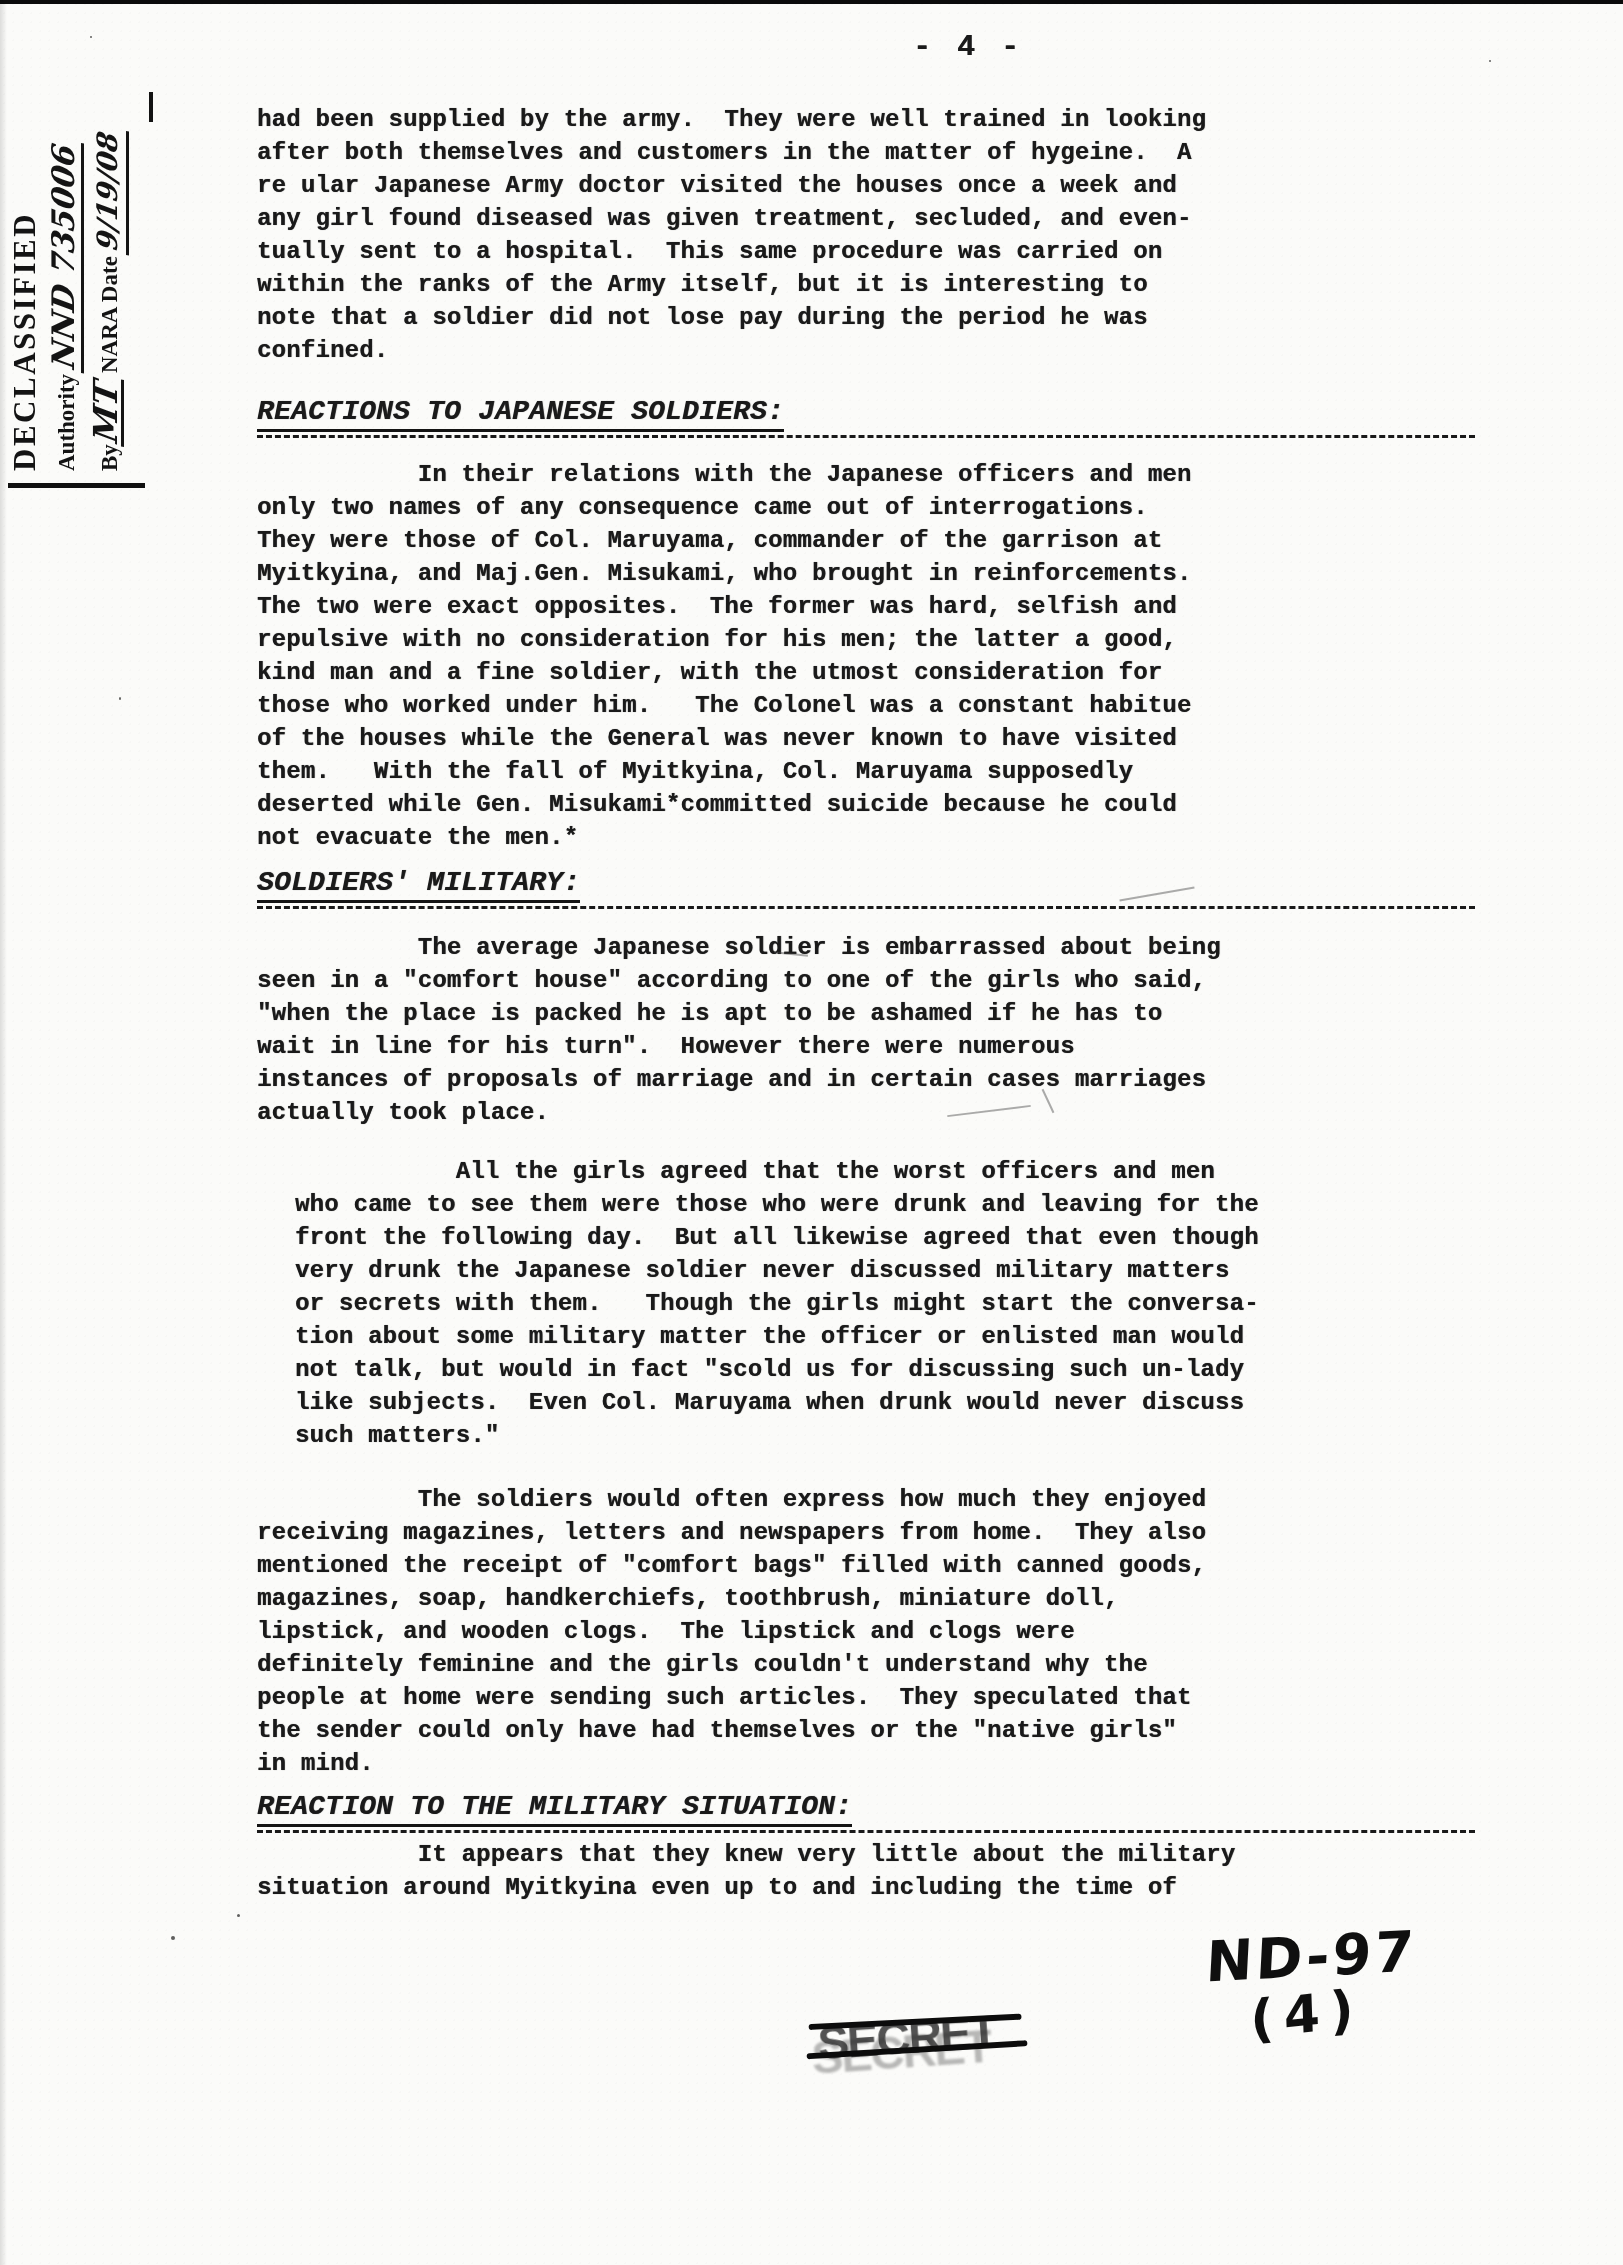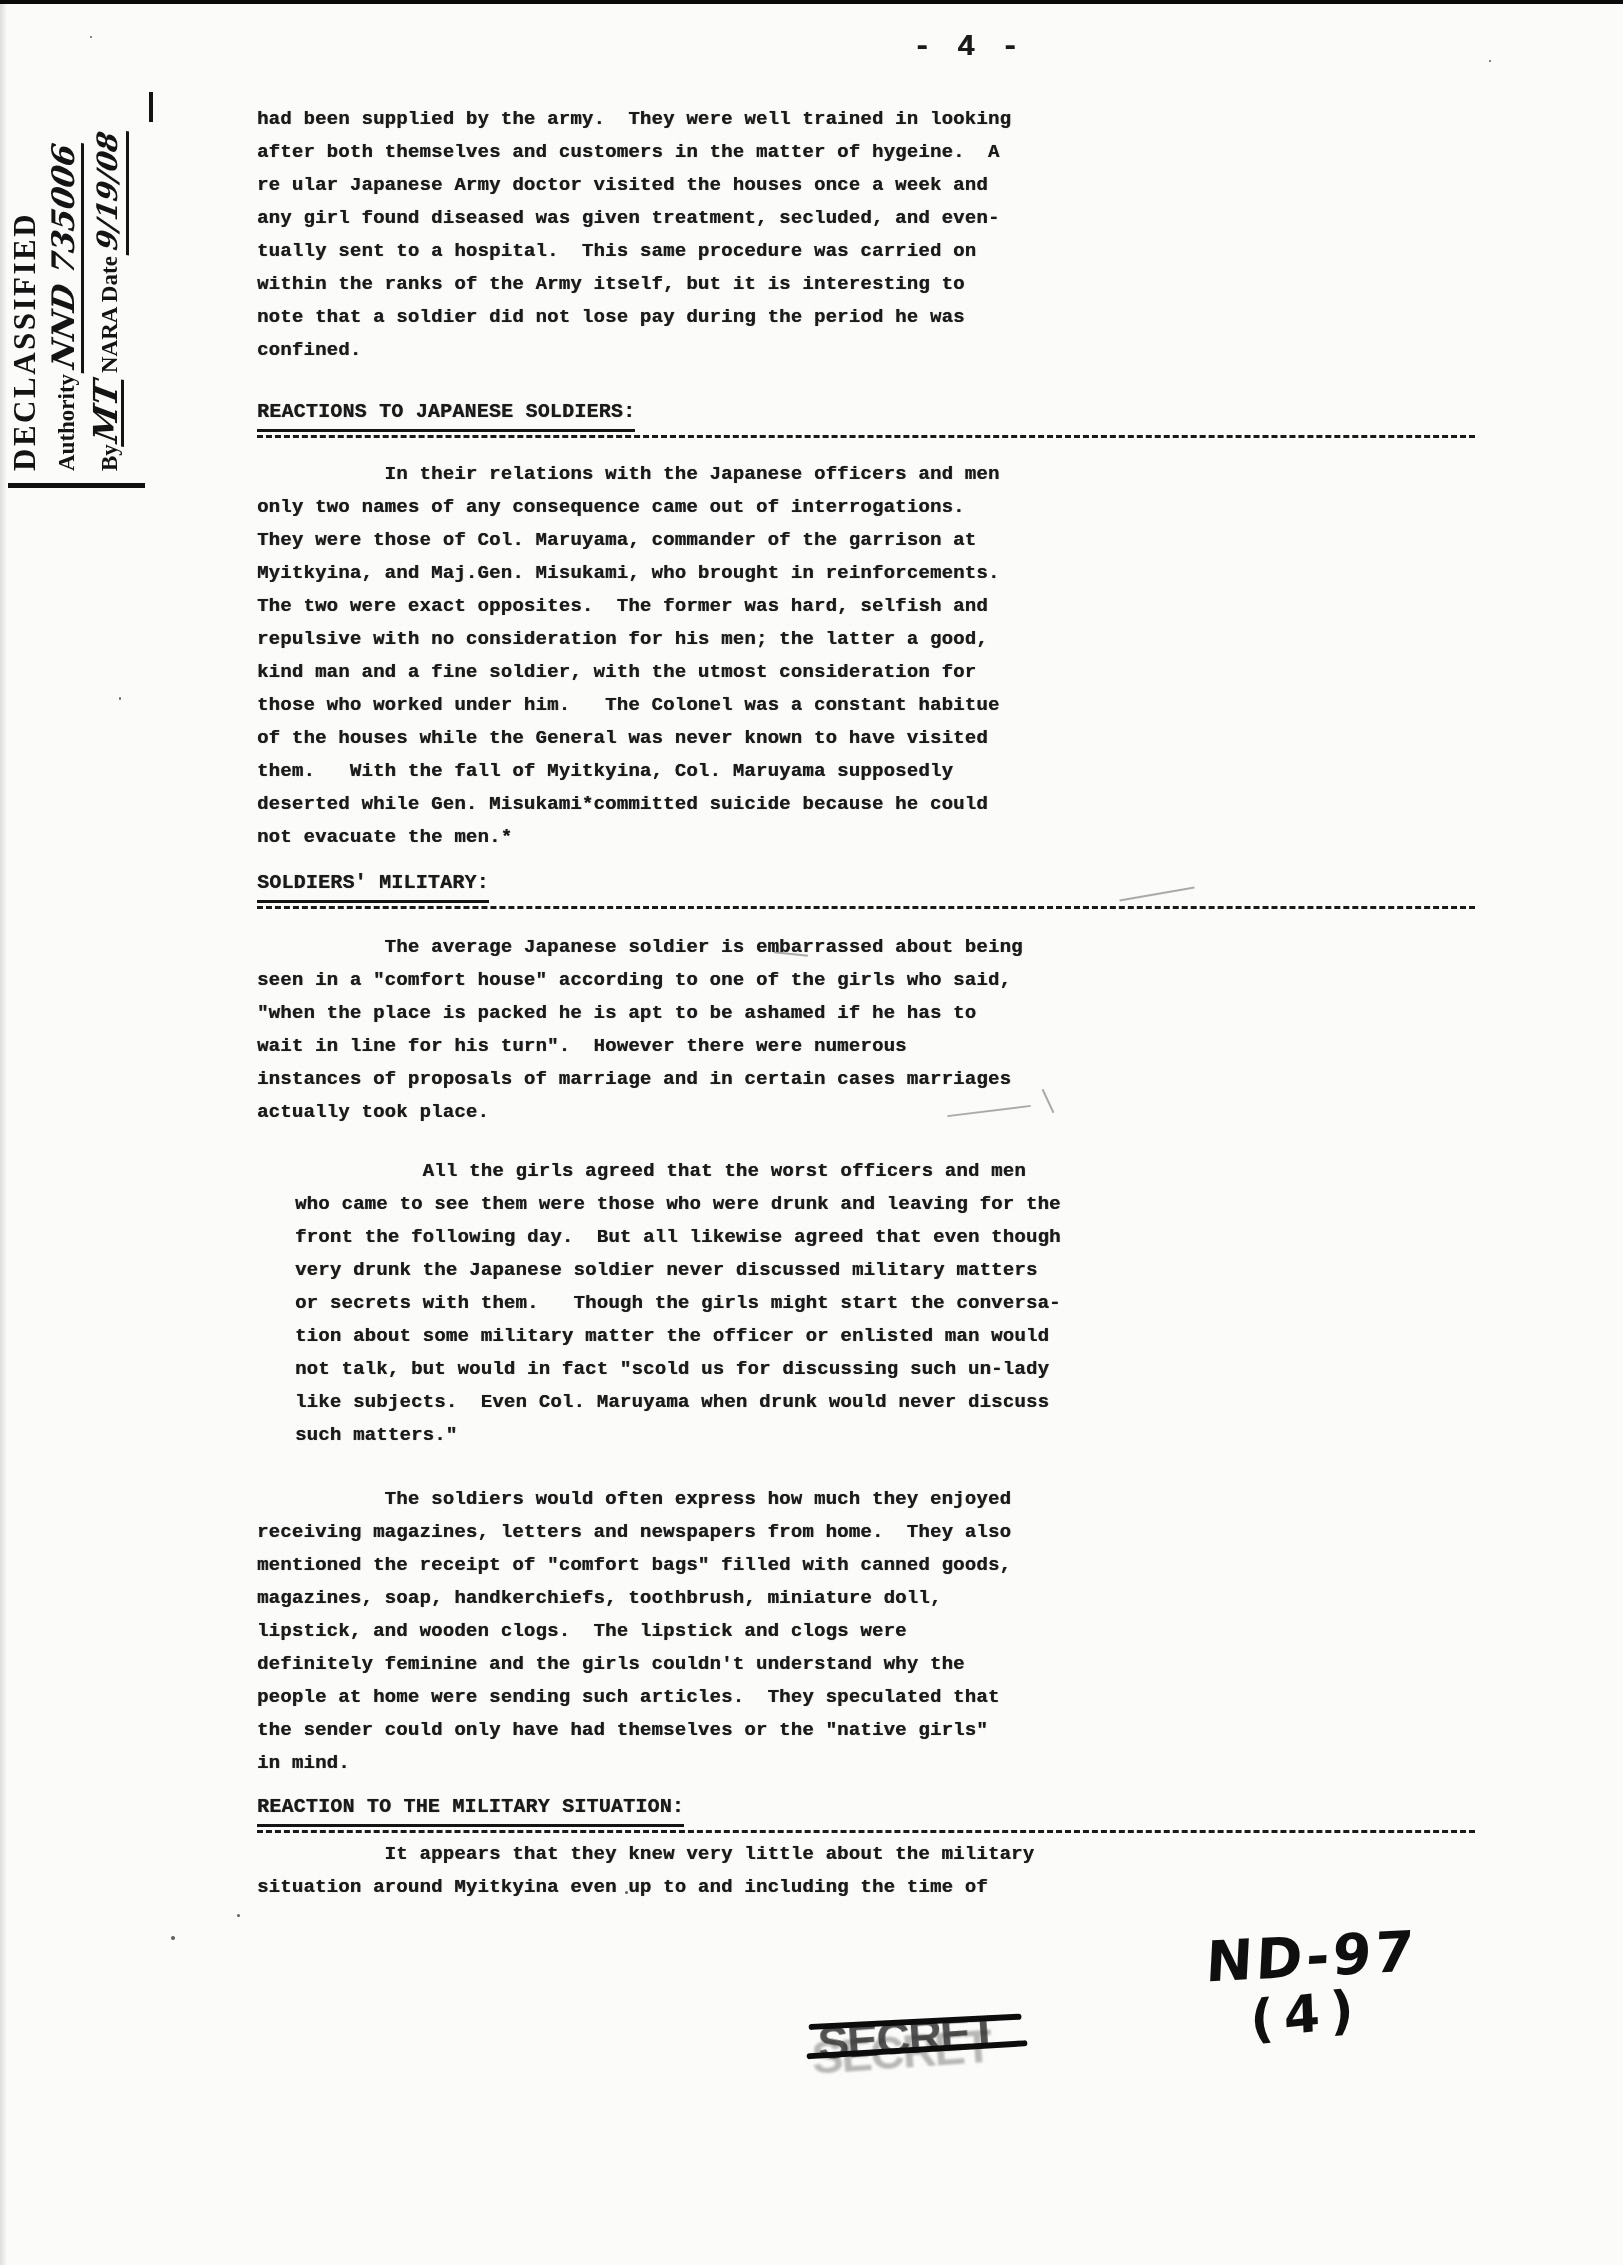--- a/index.html
+++ b/index.html
@@ -43,29 +43,30 @@
 
   
   .pageno{position:absolute;left:913px;top:30px;font-size:30px;letter-spacing:4px;
     text-shadow:0.4px 0.4px 0.6px rgba(10,10,10,0.75);}
 
   
   .col{position:absolute;left:257px;top:103px;width:1204px;}
   .para{
     margin:0;white-space:pre;
     font-family:inherit;font-weight:700;
-    font-size:19px;line-height:33px;letter-spacing:0.2px;
+    font-size:24px;line-height:33px;letter-spacing:0.2px;
     text-shadow:0.4px 0.4px 0.7px rgba(15,15,15,0.8);
   }
   .heading{display:inline-block;}
   .ht{
     display:inline-block;white-space:pre;
-    font-size:20px;line-height:33px;letter-spacing:0.2px;
+    font-size:28px;line-height:33px;letter-spacing:0.2px;
     border-bottom:3px solid #141414;padding-bottom:1px;
     text-shadow:0.4px 0.4px 0.7px rgba(15,15,15,0.8);
+    font-style:italic;
   }
   .hd{display:block;border-top:3px dashed #1a1a1a;margin-top:3px;width:calc(100% + 14px);}
   .m-h1{margin-top:28px;}
   .m-p2{margin-top:20px;}
   .m-h2{margin-top:12px;}
   .m-p3{margin-top:22px;}
   .m-p4{margin-top:26px;margin-left:38px;}
   .m-p5{margin-top:31px;}
   .m-h3{margin-top:10px;}
   .m-p6{margin-top:5px;}

